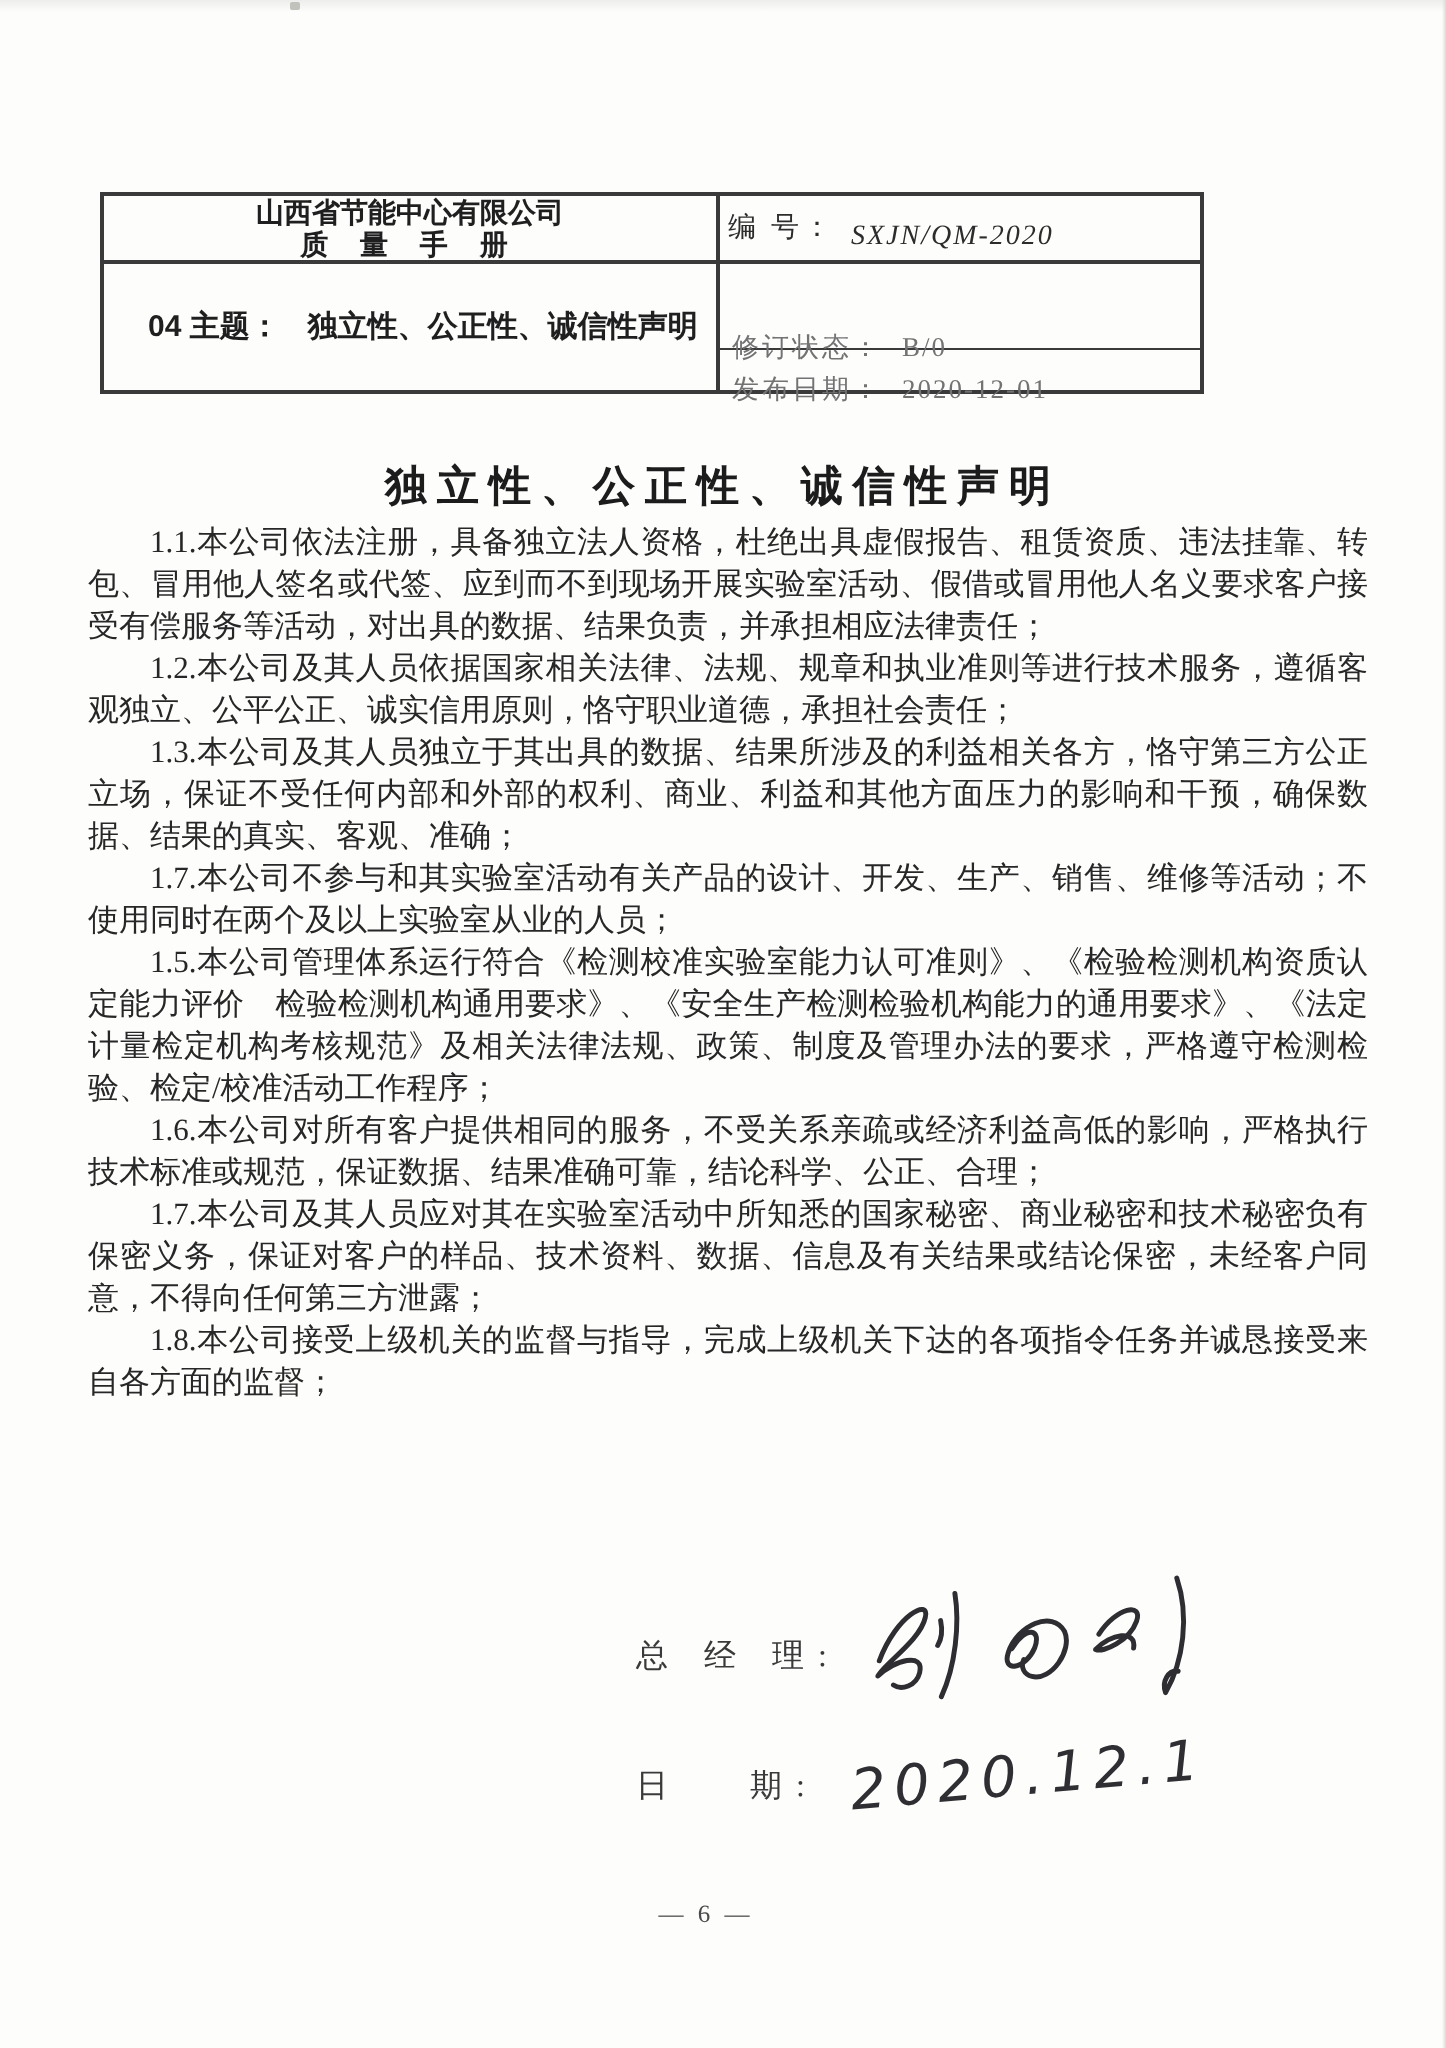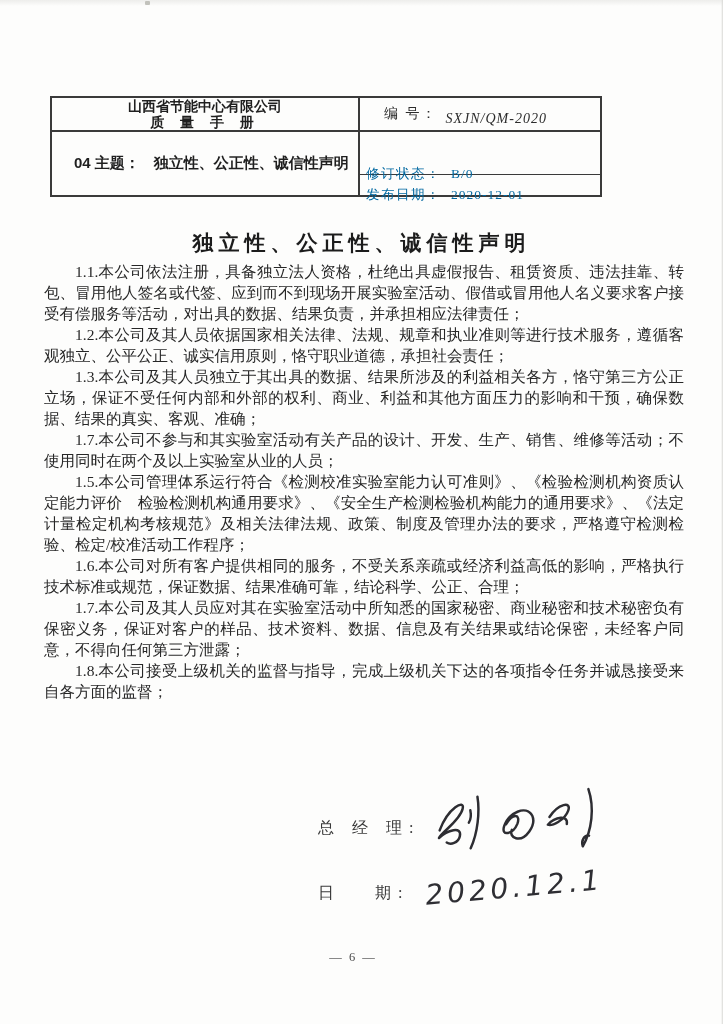--- a/index.html
+++ b/index.html
@@ -21,24 +21,24 @@
     border:2px solid #3a3a3a;box-sizing:border-box;
     display:grid;grid-template-columns:308px 1fr;grid-template-rows:34px 21px 21px 21px;}
   .hdr-company{grid-column:1;grid-row:1;border-right:2px solid #3a3a3a;border-bottom:2px solid #3a3a3a;
     display:flex;flex-direction:column;align-items:center;justify-content:center;
     font-family:"Liberation Sans",sans-serif;font-weight:bold;font-size:14px;line-height:16px;color:#1f1f1f;}
   .hdr-topic{grid-column:1;grid-row:2/5;border-right:2px solid #3a3a3a;
     display:flex;align-items:center;padding-left:22px;
     font-family:"Liberation Sans",sans-serif;font-weight:bold;font-size:15px;color:#1f1f1f;}
   .hdr-topic .gap{width:14px;display:inline-block;}
   .hdr-docnum{grid-column:2;grid-row:1;border-bottom:2px solid #3a3a3a;
-    display:flex;align-items:center;padding-left:24px;font-size:14px;letter-spacing:2px;color:#2c2c2c;}
+    display:flex;align-items:center;padding-left:4px;font-size:14px;letter-spacing:2px;color:#2c2c2c;}
   .hdr-docnum .val{font-style:italic;letter-spacing:1px;margin-left:8px;font-family:"Liberation Serif",serif;margin-top:10px;}
   .hdr-r{grid-column:2;display:flex;align-items:center;padding-left:6px;
-    font-size:13.5px;letter-spacing:1.5px;color:#0369a1;margin-top:42px;}
+    font-size:13.5px;letter-spacing:1.5px;color:#737373;margin-top:42px;}
   .hdr-r .val{margin-left:10px;letter-spacing:1px;}
   .row2{grid-row:2;border-bottom:1.5px solid #3a3a3a;}
   .row3{grid-row:3;border-bottom:1.5px solid #3a3a3a;}
   .row4{grid-row:4;}
 
   
   .title{position:absolute;top:229px;left:0;width:723px;margin:0;text-align:center;
     font-family:"Liberation Sans",sans-serif;font-weight:bold;font-size:21px;
     letter-spacing:5px;color:#1c1c1c;}
 

